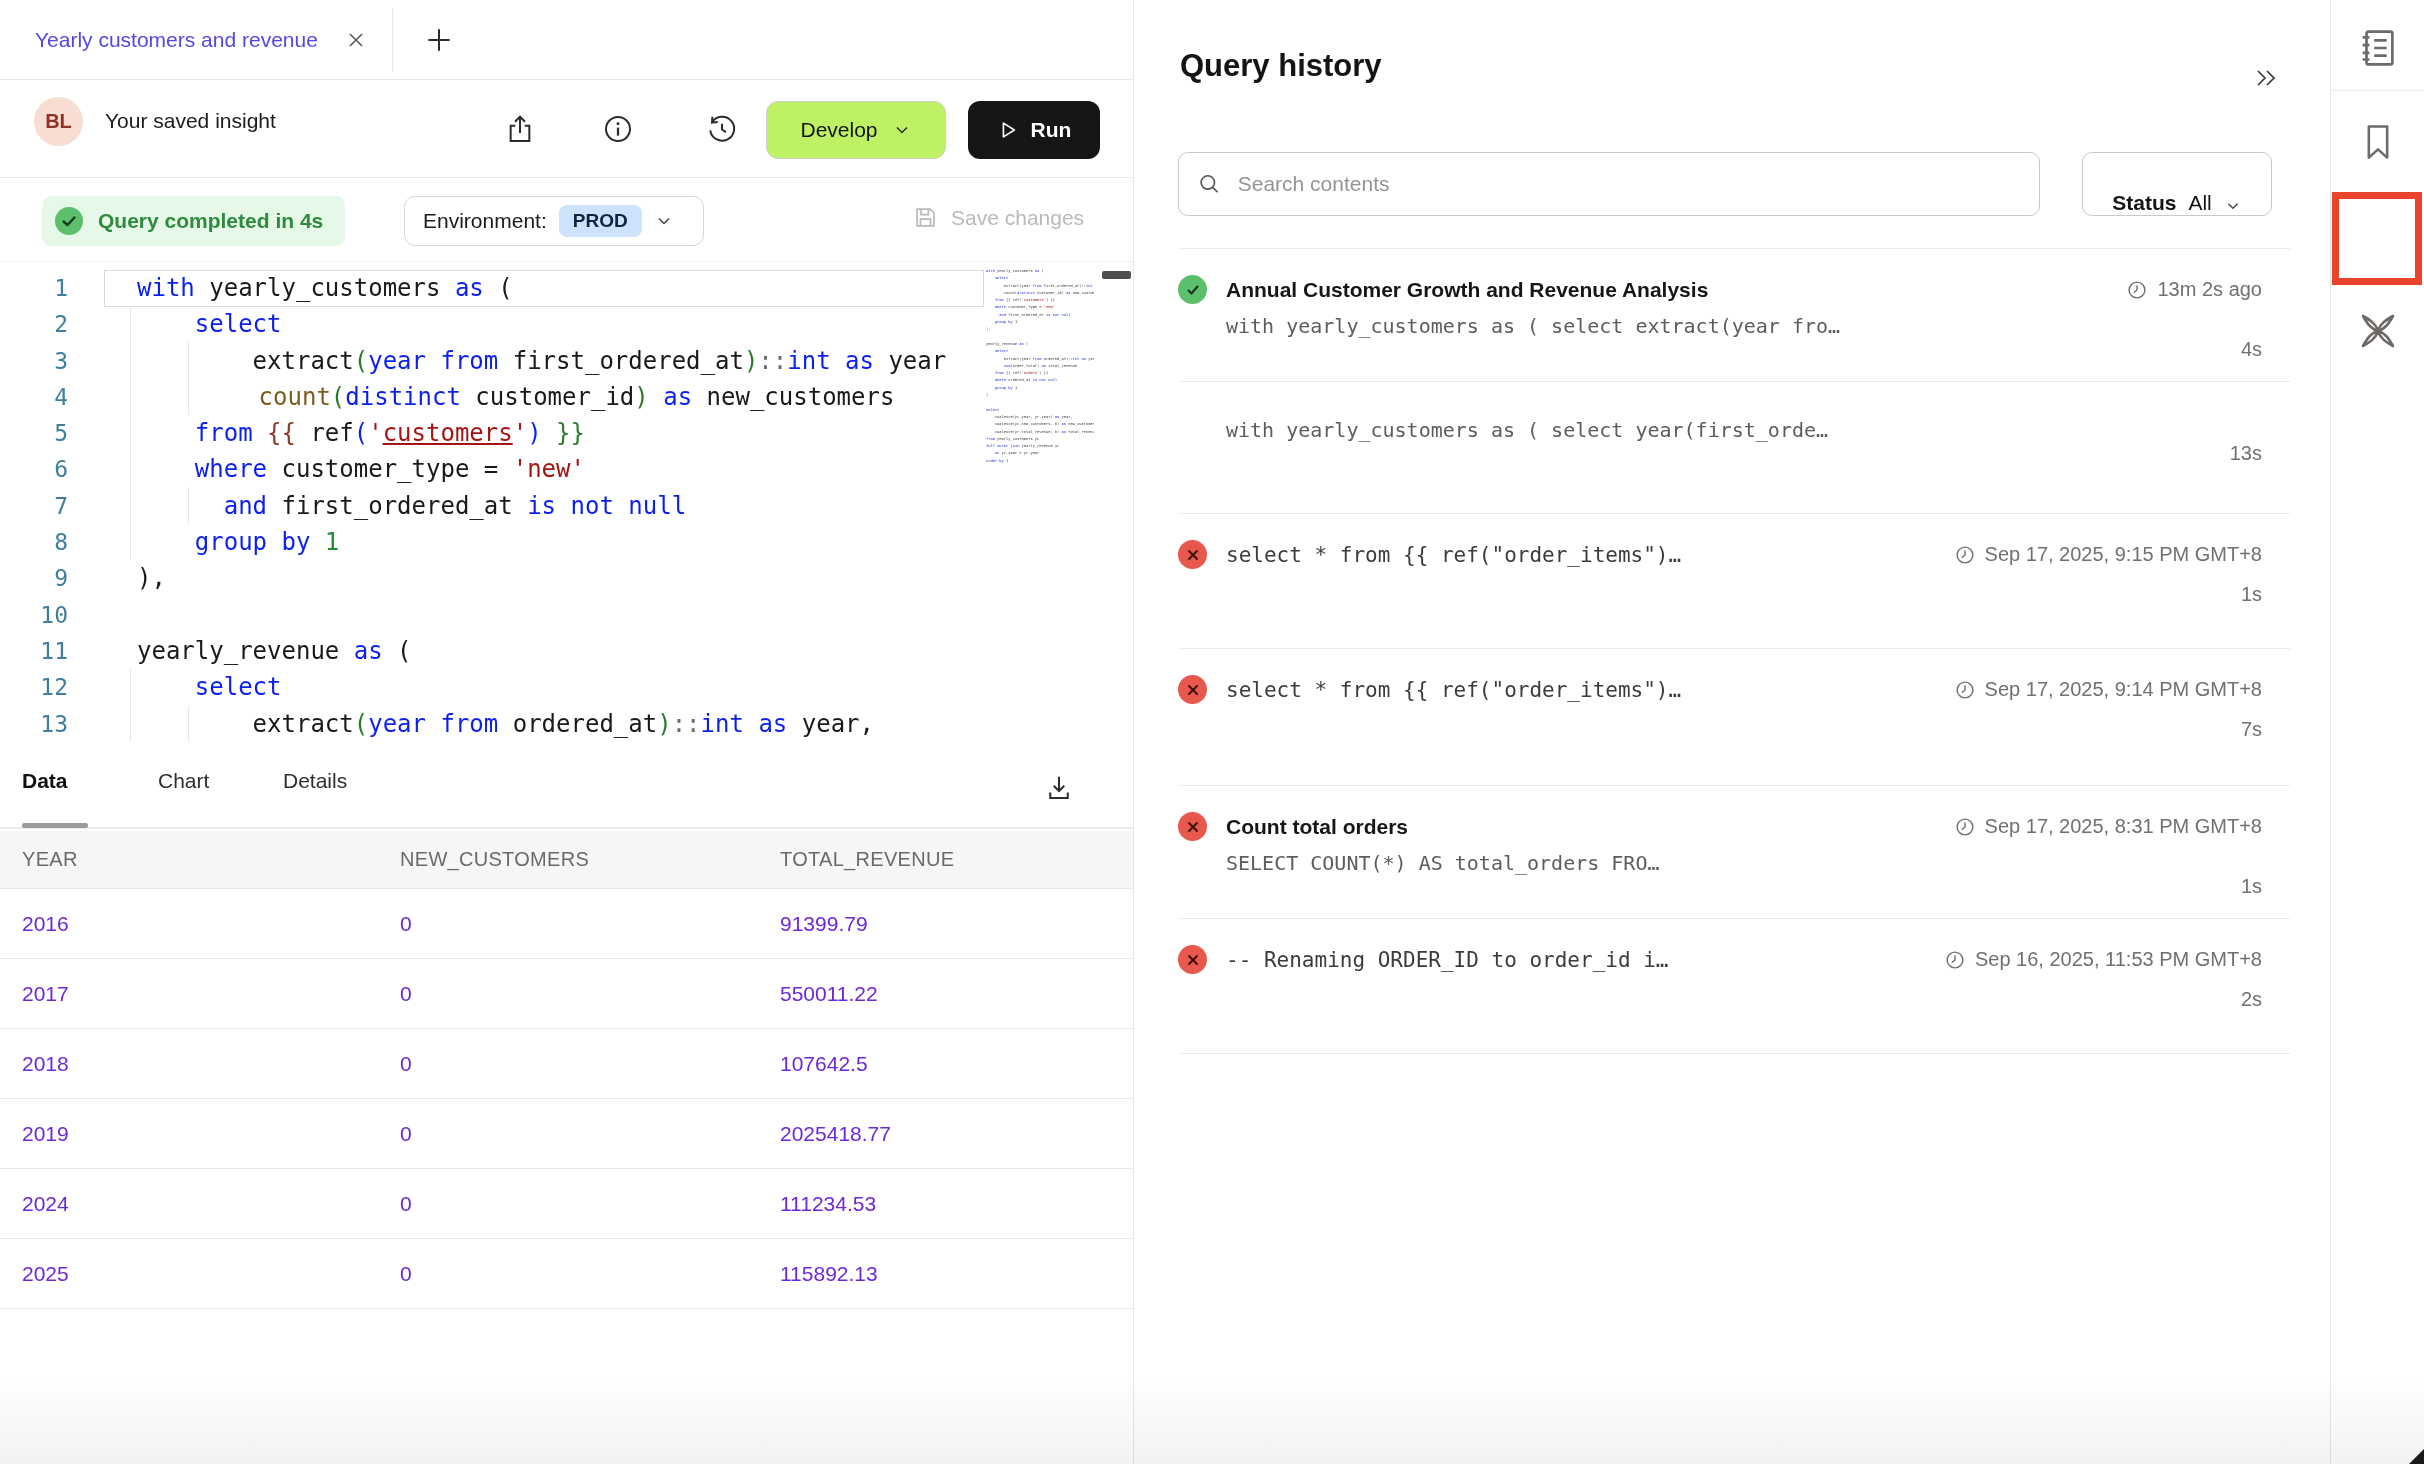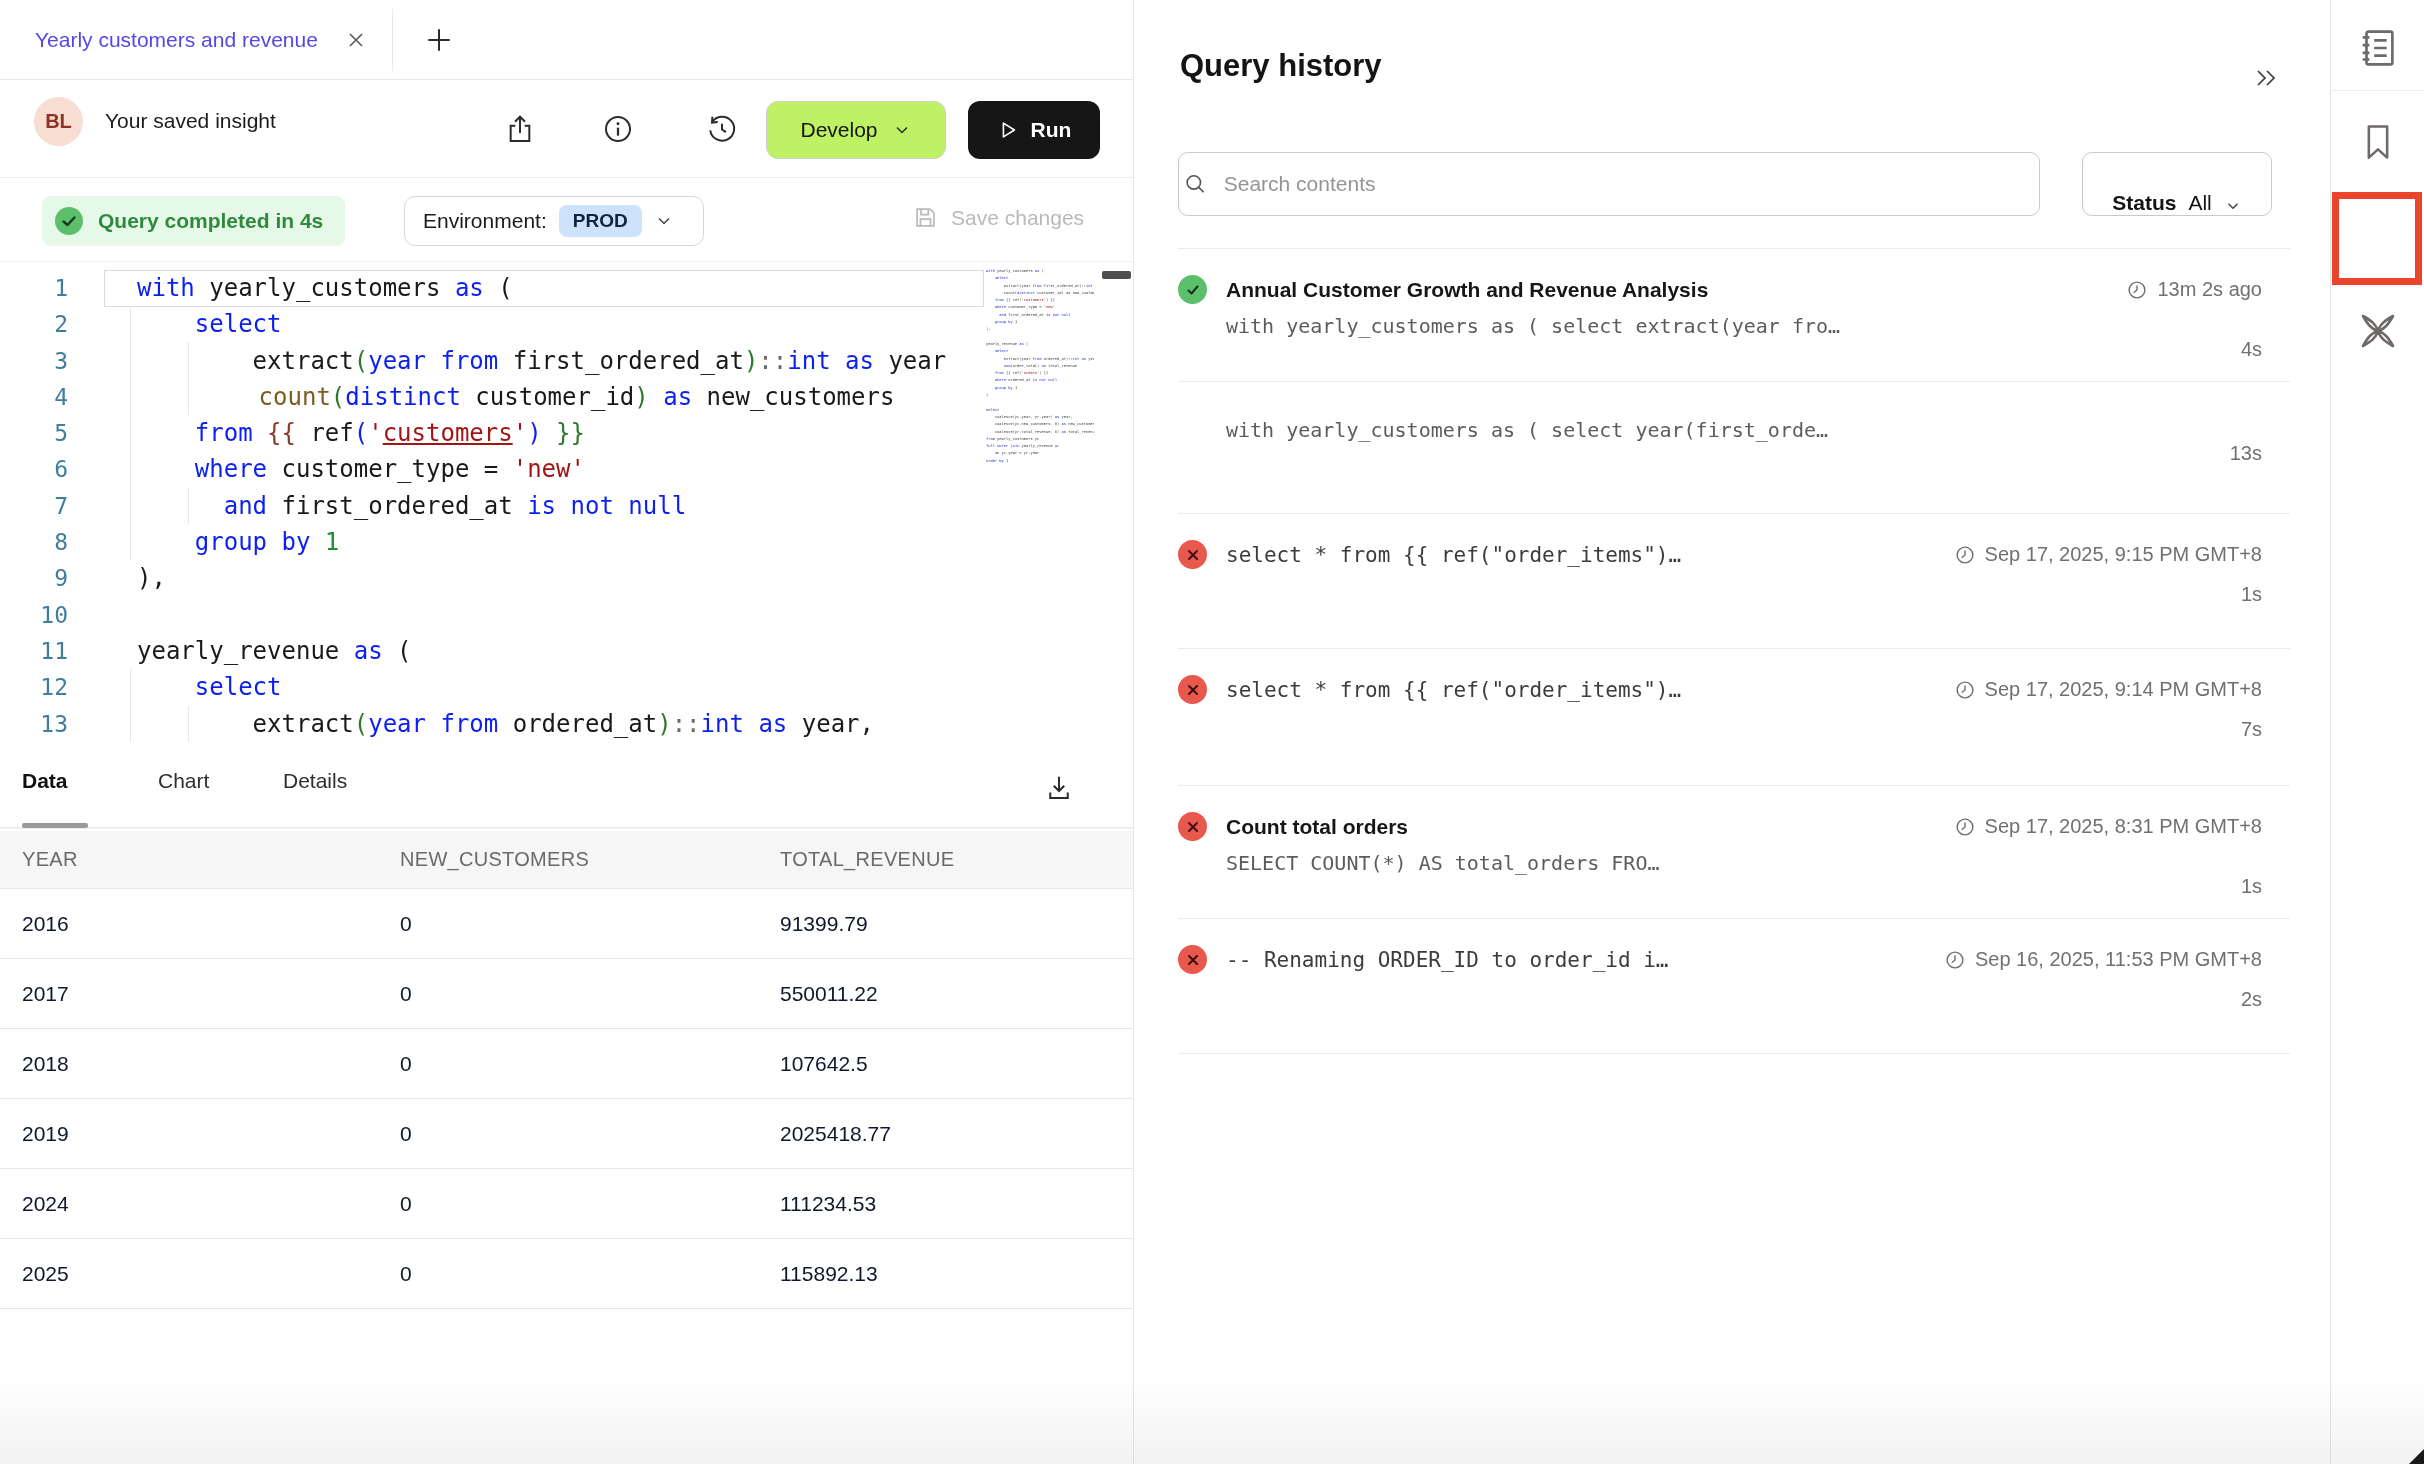--- a/index.html
+++ b/index.html
@@ -46,28 +46,28 @@
 
   
   .results-tabs { left:0; top:745px; width:1133px; height:84px; border-bottom:2px solid #ececec; }
   .rtab { position:absolute; top:24px; font-size:21px; color:#2f2f2f; cursor:pointer; }
   .rtab.active { font-weight:700; color:#111; }
   .rtab-indicator { left:22px; top:78px; width:66px; height:5px; background:#9a9a9a; border-radius:2px; }
   .download { left:1036px; top:20px; width:46px; height:46px; display:flex; align-items:center; justify-content:center; cursor:pointer; }
   .tbl { left:0; top:831px; width:1133px; }
   .tbl-row { display:grid; grid-template-columns:378px 380px 355px; align-items:center; border-bottom:1px solid #e9e9e9; }
   .tbl-head { height:58px; background:#f6f6f6; color:#6a6a6a; font-size:20px; letter-spacing:0.3px; }
-  .tbl-data { height:70px; font-size:21px; color:#0f172a; }
+  .tbl-data { height:70px; font-size:21px; color:#6d28d9; }
   .tbl-row > div { padding-left:22px; }
 
   
   .rdivider { left:1133px; top:0; width:1px; height:1464px; background:#e7e7e7; }
   .qh-title { left:1180px; top:48px; font-size:31px; font-weight:600; color:#141414; }
   .collapse { left:2244px; top:58px; width:44px; height:40px; display:flex; align-items:center; justify-content:center; cursor:pointer; }
-  .search-box { left:1178px; top:152px; width:862px; height:64px; border:1px solid #c9c9c9; border-radius:10px; display:flex; align-items:center; padding:0 4px; gap:16px; background:#fff; }
+  .search-box { left:1178px; top:152px; width:862px; height:64px; border:1px solid #c9c9c9; border-radius:10px; display:flex; align-items:center; padding:0 18px; gap:16px; background:#fff; }
   .search-box input { border:none; outline:none; font-size:21px; color:#333; width:100%; font-family:"Liberation Sans", sans-serif; }
   .search-box input::placeholder { color:#949494; }
   .status-btn { left:2082px; top:152px; width:190px; height:64px; border:1px solid #c9c9c9; border-radius:10px; display:flex; align-items:flex-end; justify-content:center; gap:12px; font-size:21px; cursor:pointer; background:#fff; }
   .status-btn .lab { font-weight:600; color:#141414; }
   .status-btn .val { color:#141414; }
   .qh-list { left:1178px; top:248px; width:1112px; border-top:1px solid #ebebeb; }
   .qh-item { border-bottom:1px solid #ebebeb; padding:26px 28px 0 0; cursor:pointer; }
   .qh-row1 { display:flex; align-items:center; }
   .qh-status { width:29px; height:29px; border-radius:50%; flex:none; display:flex; align-items:center; justify-content:center; }
   .qh-status.ok { background:#5cbf6b; } .qh-status.err { background:#e8584d; }

